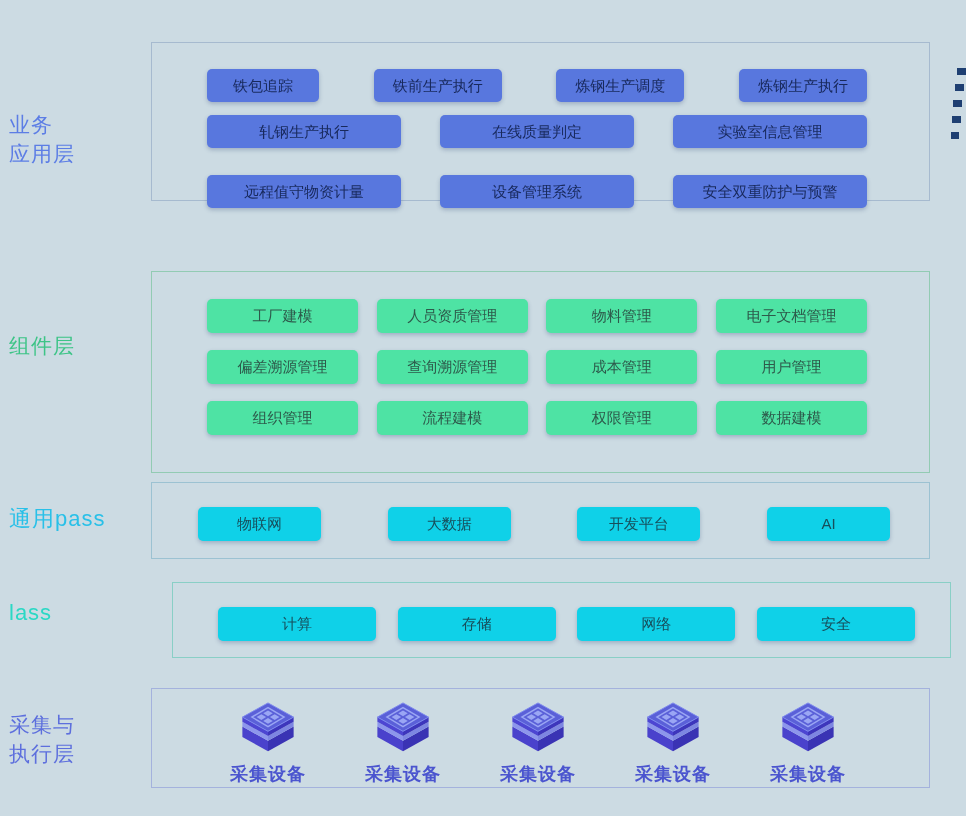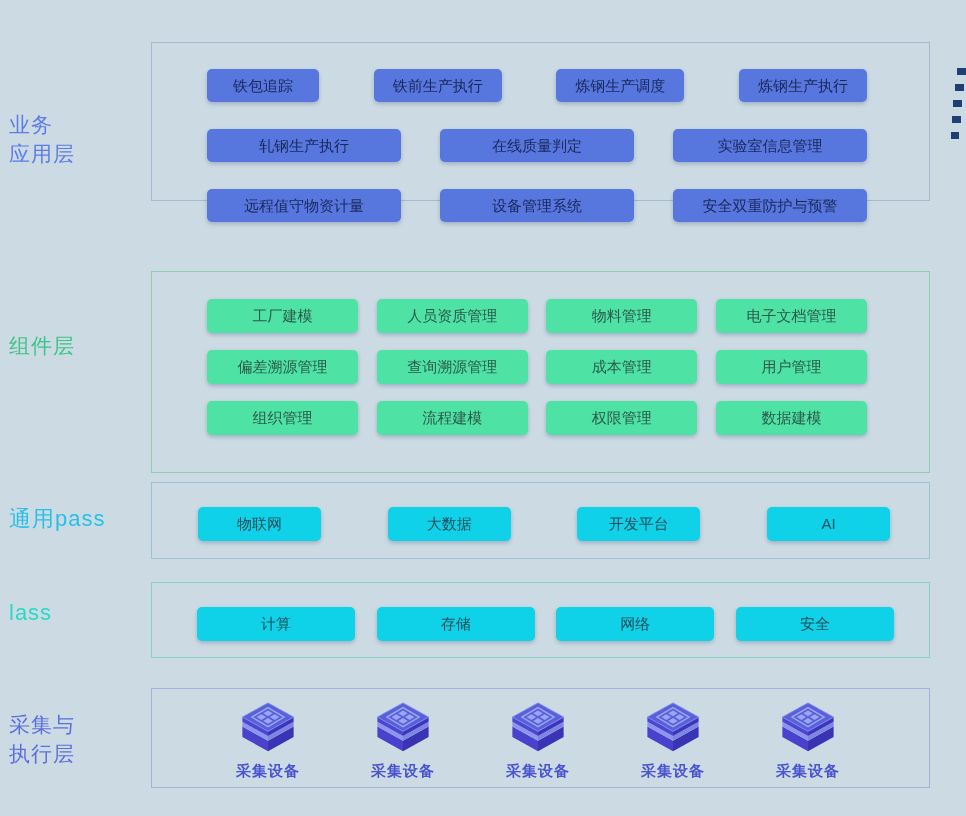--- a/index.html
+++ b/index.html
@@ -6,59 +6,59 @@
   body{
     width:966px;height:816px;position:relative;overflow:hidden;
     background:#ccdbe3;
     font-family:"Liberation Sans","DejaVu Sans",sans-serif;
   }
   
   .panel{position:absolute;left:151px;width:779px;box-sizing:border-box;border:1px solid;background:transparent;}
   #p1{top:42px;height:159px;border-color:#a6bacf;}
   #p2{top:271px;height:202px;border-color:#92cbb3;}
   #p3{top:482px;height:77px;border-color:#9cc2d2;}
-  #p4{top:582px;height:76px;border-color:#89cfc6;}
+  #p4{top:582px;height:76px;border-color:#89cfc6;margin-left:21px;}
   #p5{top:688px;height:100px;border-color:#a4b2dd;}
   
   .side{position:absolute;left:9px;width:150px;text-align:left;font-size:21px;line-height:29px;letter-spacing:1px;}
   #l1{top:110px;color:#5c7de5;}
   #l2{top:331px;color:#3dc487;}
   #l3{top:504px;color:#29c0e8;font-size:22px;}
   #l4{top:598px;color:#2bd8c5;font-size:22px;}
   #l5{top:710px;color:#5d6fdd;}
   
   .row{display:flex;justify-content:space-between;}
   .btn{
     height:33px;line-height:33px;text-align:center;font-size:15px;
     border-radius:5px;box-shadow:0 2px 4px rgba(40,60,110,.28);
     white-space:nowrap;overflow:hidden;
   }
   .btn-blue{background:#5877de;color:#18295c;}
   .btn-green{background:#4ee3a4;color:#2d5a4b;height:34px;line-height:34px;}
   .btn-cyan{background:#0fd1e8;color:#174f5c;height:34px;line-height:34px;}
   #p1 .row{margin-left:55px;margin-right:62px;}
   #p1 .r1{margin-top:26px;}
-  #p1 .r2{margin-top:27px;}
+  #p1 .r2{margin-top:13px;}
   #p1 .r3{margin-top:27px;}
   #p1 .r1 .btn{width:128px;}
   #p1 .r1 .btn:first-child{width:112px;}
   #p1 .r2 .btn,#p1 .r3 .btn{width:194px;}
   #p2 .row{margin-left:55px;margin-right:62px;}
   #p2 .r1{margin-top:27px;}
   #p2 .r2,#p2 .r3{margin-top:17px;}
   #p2 .btn{width:151px;}
   #p3 .row{margin:24px 39px 0 46px;}
   #p3 .btn{width:123px;}
   #p4 .row{margin:24px 35px 0 45px;}
   #p4 .btn{width:158px;}
   
   .devices{display:flex;justify-content:space-between;margin:12px 75px 0 70px;}
   .device{width:92px;text-align:center;}
   .device svg{width:62px;height:55px;display:block;margin:0 auto;}
-  .device-label{margin-top:6px;font-size:15px;font-weight:bold;color:#4b55cf;letter-spacing:1px;}
+  .device-label{margin-top:6px;font-size:18px;font-weight:bold;color:#4b55cf;letter-spacing:1px;}
   
   .deco span{position:absolute;background:#1e3f72;width:9px;height:7px;}
   .deco .m1{left:957px;top:68px;}
   .deco .m2{left:955px;top:84px;}
   .deco .m3{left:953px;top:100px;}
   .deco .m4{left:952px;top:116px;}
   .deco .m5{left:951px;top:132px;width:8px;}
 </style>
 </head>
 <body>

